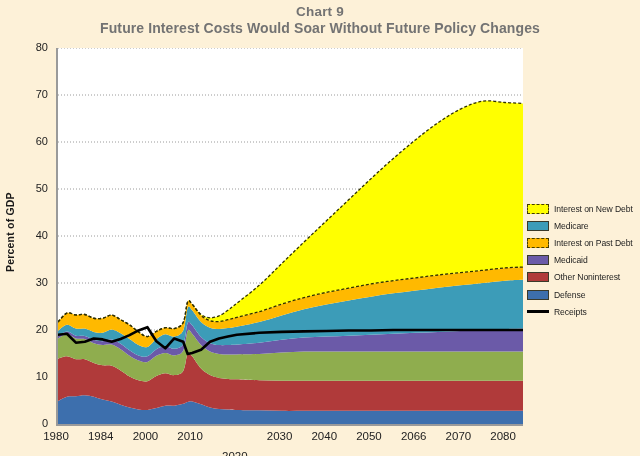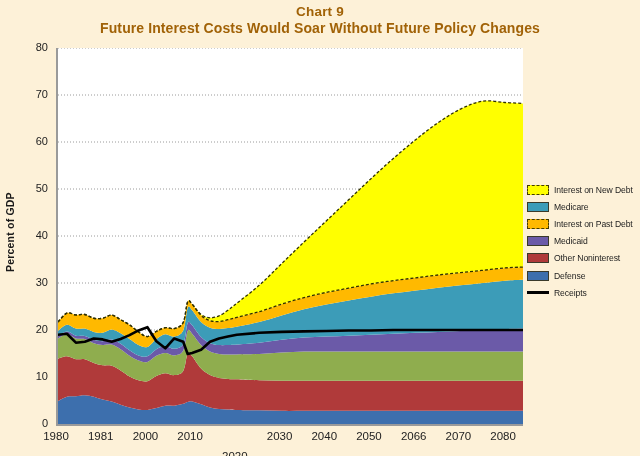--- a/index.html
+++ b/index.html
@@ -6,21 +6,21 @@
   body{
     width:640px;height:456px;
     background:#fdf1d8;
     font-family:"Liberation Sans", sans-serif;
     overflow:hidden;
     position:relative;
   }
   #chart-root{position:absolute;inset:0;}
   .title-block{
     position:absolute;left:0;top:4px;width:640px;text-align:center;
-    color:#a16207;
+    color:#737373;
   }
   .title-line1{font-size:13.5px;font-weight:bold;line-height:16px;letter-spacing:.2px;}
   .title-line2{font-size:14px;font-weight:bold;line-height:17px;letter-spacing:.1px;}
 
   .ylabel{
     position:absolute;left:2px;top:152px;width:16px;height:160px;
     display:flex;align-items:center;justify-content:center;
     font-size:10.5px;font-weight:bold;color:#1a1a1a;
     writing-mode:vertical-rl;transform:rotate(180deg);
     letter-spacing:.2px;
@@ -40,21 +40,21 @@
     position:absolute;left:56px;top:48px;width:465px;height:376px;
     background:#ffffff;
     border-left:2px solid #9a9a9a;
     border-bottom:2px solid #9a9a9a;
     box-sizing:content-box;
   }
   .plot svg{display:block;}
   .gridline{stroke:#9a9a9a;stroke-width:1;stroke-dasharray:1 2;}
 
   .legend{
-    position:absolute;left:527px;top:181px;width:112px;text-align:center;
+    position:absolute;left:527px;top:200px;width:112px;text-align:center;
   }
   .legend-row{
     display:flex;align-items:center;height:17.2px;
   }
   .sw{width:22px;height:10px;margin-right:5px;flex:none;box-sizing:border-box;}
   .sw-border{border:1px solid #3a3a2a;}
   .sw-line{height:0;border:none;border-top:3px solid #000;margin-top:0;}
   .legend-label{
     font-size:8.6px;color:#1d1d1d;white-space:nowrap;letter-spacing:-.1px;
   }
@@ -77,21 +77,21 @@
       <div class="ytick" style="top: 330px;">20</div>
       <div class="ytick" style="top: 283px;">30</div>
       <div class="ytick" style="top: 236px;">40</div>
       <div class="ytick" style="top: 189px;">50</div>
       <div class="ytick" style="top: 142px;">60</div>
       <div class="ytick" style="top: 95px;">70</div>
       <div class="ytick" style="top: 48px;">80</div>
     </div>
   <div id="xtick-wrap">
       <div class="xtick" style="left: 56px;">1980</div>
-      <div class="xtick" style="left: 100.712px;">1981</div>
+      <div class="xtick" style="left: 100.712px;">1984</div>
       <div class="xtick" style="left: 145.423px;">2000</div>
       <div class="xtick" style="left: 190.135px;">2010</div>
       <div class="xtick" style="left: 234.846px; margin-top: 20px;">2020</div>
       <div class="xtick" style="left: 279.558px; text-align: center;">2030</div>
       <div class="xtick" style="left: 324.269px;">2040</div>
       <div class="xtick" style="left: 368.981px;">2050</div>
       <div class="xtick" style="left: 413.692px;">2066</div>
       <div class="xtick" style="left: 458.404px;">2070</div>
       <div class="xtick" style="left: 503.115px;">2080</div>
     </div>

